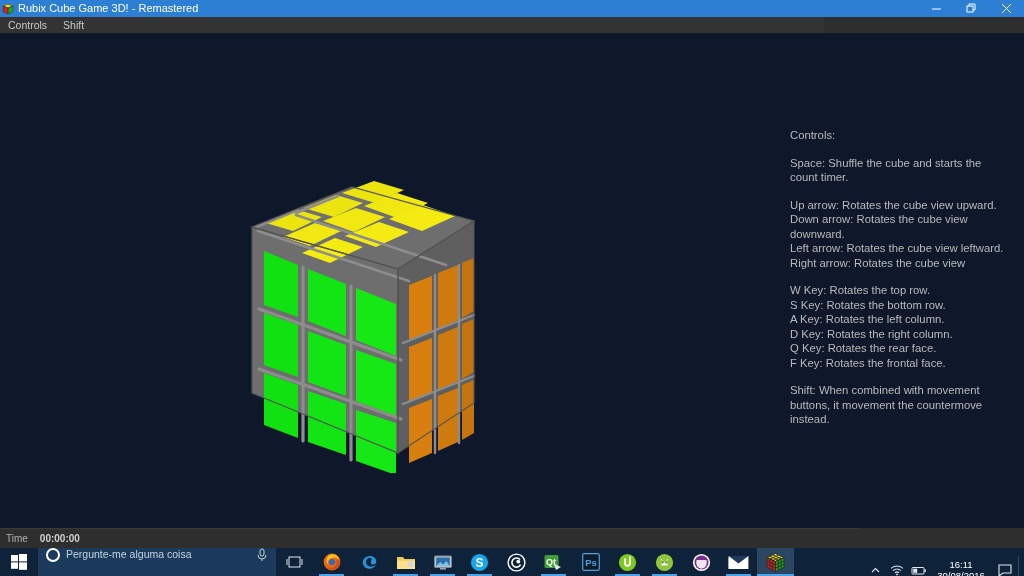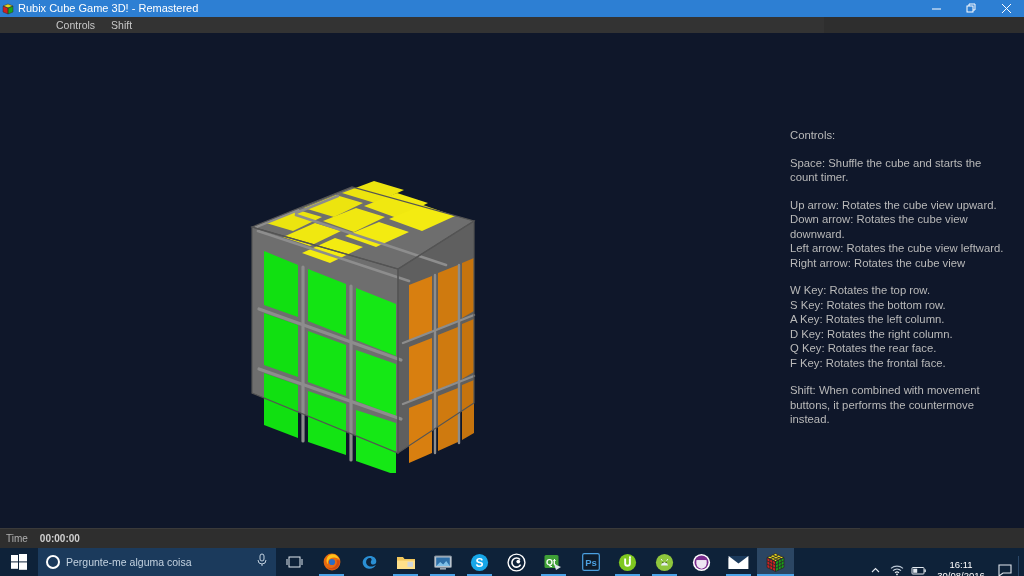--- a/index.html
+++ b/index.html
@@ -36,21 +36,21 @@
     width: 35px; height: 17px;
     display: flex; align-items: center; justify-content: center;
     color: #ffffff;
   }
   .win-btn svg { display: block; }
 
   
   .menubar {
     position: absolute; top: 17px; left: 0; width: 824px; height: 16px;
     background: #333333;
-    display: flex; align-items: flex-start; padding-left: 48px;
+    display: flex; align-items: flex-start;
   }
   .menu-item {
     color: #c8c8c8; font-size: 10.5px; line-height: 16px;
     padding: 0 8px;
     white-space: nowrap;
   }
 
   
   .canvas {
     position: absolute; top: 33px; left: 0; width: 1024px; height: 495px;
@@ -91,21 +91,21 @@
   .taskbar {
     position: absolute; top: 548px; left: 0; width: 1024px; height: 28px;
     background: #0e2239;
     display: flex; align-items: stretch;
   }
   .start-btn {
     width: 38px; display: flex; align-items: center; justify-content: center;
   }
   .search-box {
     width: 238px; background: #1b3a5c;
-    display: flex; align-items: center; gap: 6px;
+    display: flex; gap: 6px;
     padding: 0 8px;
   }
   .search-circle {
     width: 14px; height: 14px; border: 2px solid #ffffff; border-radius: 50%;
     flex: none;
   }
   .search-text {
     color: #c3d2e0; font-size: 10.5px; flex: 1; white-space: nowrap;
   }
   .mic-icon { flex: none; }
@@ -279,21 +279,21 @@
       <div class="instr-block">
         <div class="instr-line">W Key: Rotates the top row.</div>
         <div class="instr-line">S Key: Rotates the bottom row.</div>
         <div class="instr-line">A Key: Rotates the left column.</div>
         <div class="instr-line">D Key: Rotates the right column.</div>
         <div class="instr-line">Q Key: Rotates the rear face.</div>
         <div class="instr-line">F Key: Rotates the frontal face.</div>
       </div>
       <div class="instr-block">
         <div class="instr-line">Shift: When combined with movement</div>
-        <div class="instr-line">buttons, it performs the countermove</div>
+        <div class="instr-line">buttons, it movement the countermove</div>
         <div class="instr-line">instead.</div>
       </div>
     </div>
   </div>
 
   <div class="statusbar">
     <div class="status-label">Time</div>
     <div class="status-value">00:00:00</div>
   </div>
 

